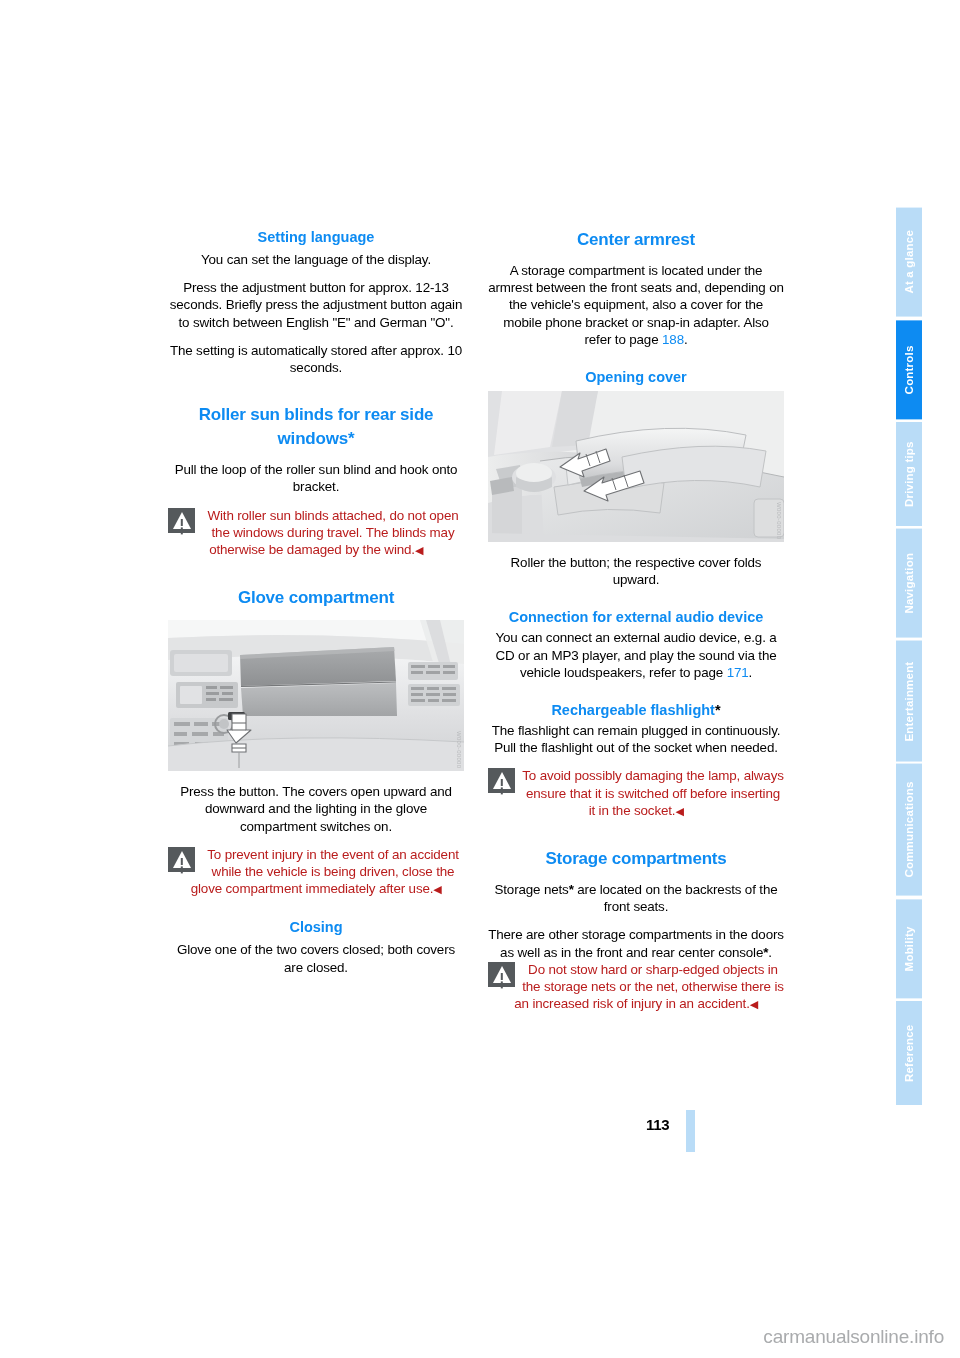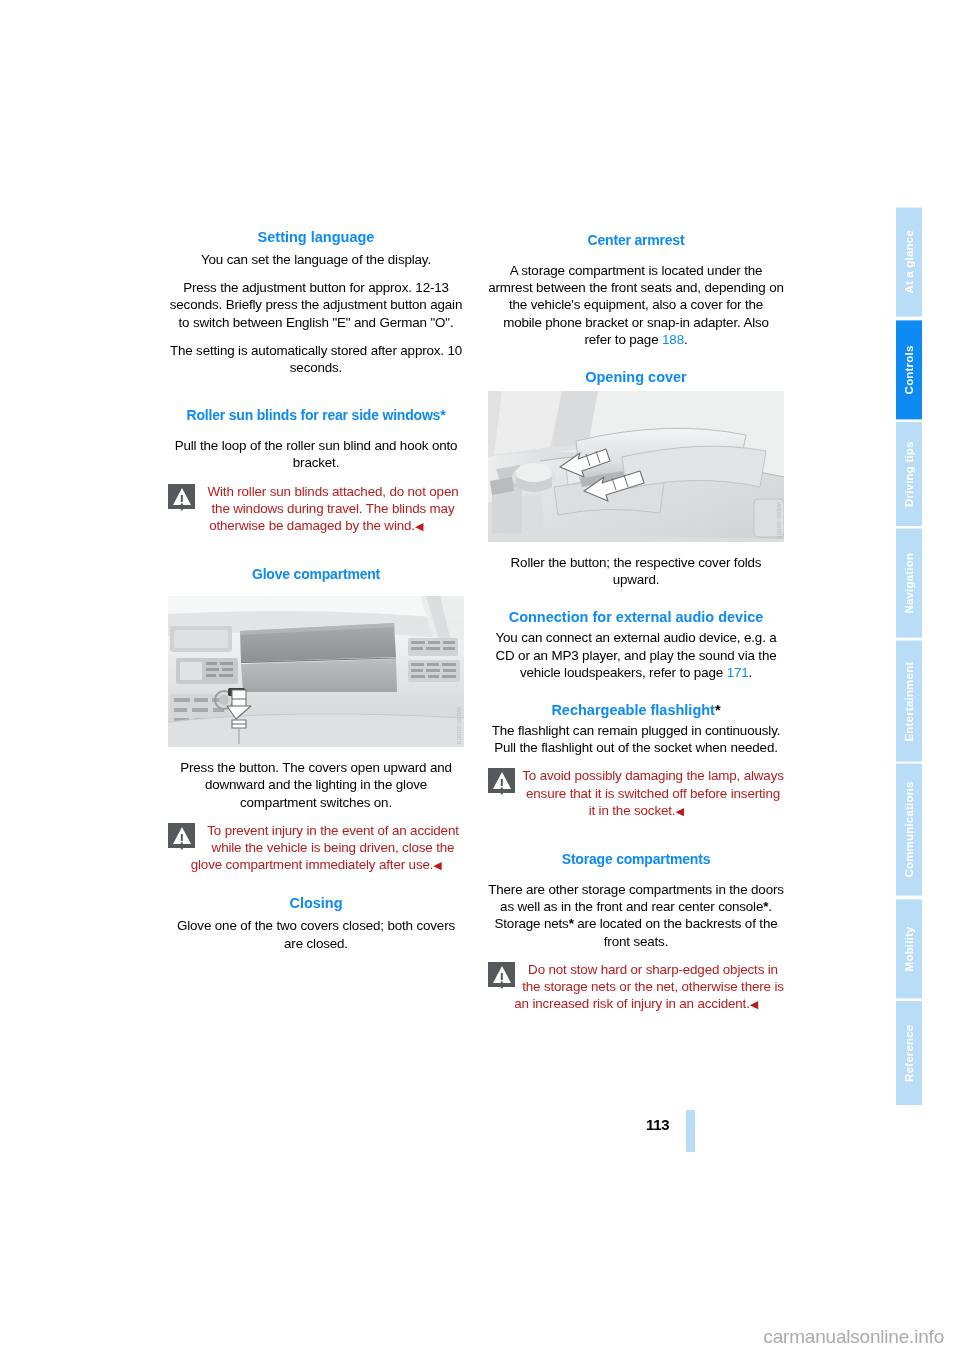--- a/index.html
+++ b/index.html
@@ -58,21 +58,21 @@
     position: absolute;
     top: 228px;
     width: 296px;
     text-align: center;
   }
   .col-left  { left: 168px; }
   .col-right { left: 488px; }
 
   h1.sec {
     color: #0d8bf2;
-    font-size: 14px;
+    font-size: 17px;
     font-weight: bold;
     line-height: 24px;
     letter-spacing: -0.2px;
     margin-bottom: 10px;
   }
   h2.sub {
     color: #0d8bf2;
     font-size: 14.5px;
     font-weight: bold;
     line-height: 19px;
@@ -449,22 +449,22 @@
 
     <h2 class="sub tight"><span>Rechargeable flashlight</span><span class="star">*</span></h2>
     <p class="body">The flashlight can remain plugged in continuously. Pull the flashlight out of the socket when needed.</p>
     <div class="warn">
       <span class="warn-icon"></span><span>To avoid possibly damaging the lamp, always ensure that it is switched off before inserting it in the socket.</span><span class="endmark">◀</span>
     </div>
 
     <div class="gap-md"></div>
 
     <h1 class="sec">Storage compartments</h1>
+    <p class="body"><span>Storage nets</span><span class="star">*</span><span> are located on the backrests of the front seats.</span></p>
     <p class="body nogap"><span>There are other storage compartments in the doors as well as in the front and rear center console</span><span class="star">*</span><span>.</span></p>
-    <p class="body"><span>Storage nets</span><span class="star">*</span><span> are located on the backrests of the front seats.</span></p>
     <div class="warn">
       <span class="warn-icon"></span><span>Do not stow hard or sharp-edged objects in the storage nets or the net, otherwise there is an increased risk of injury in an accident.</span><span class="endmark">◀</span>
     </div>
   </div>
 
   <div class="footer">
     <span class="pagenum">113</span>
     <span class="pagebar"></span>
   </div>
 

